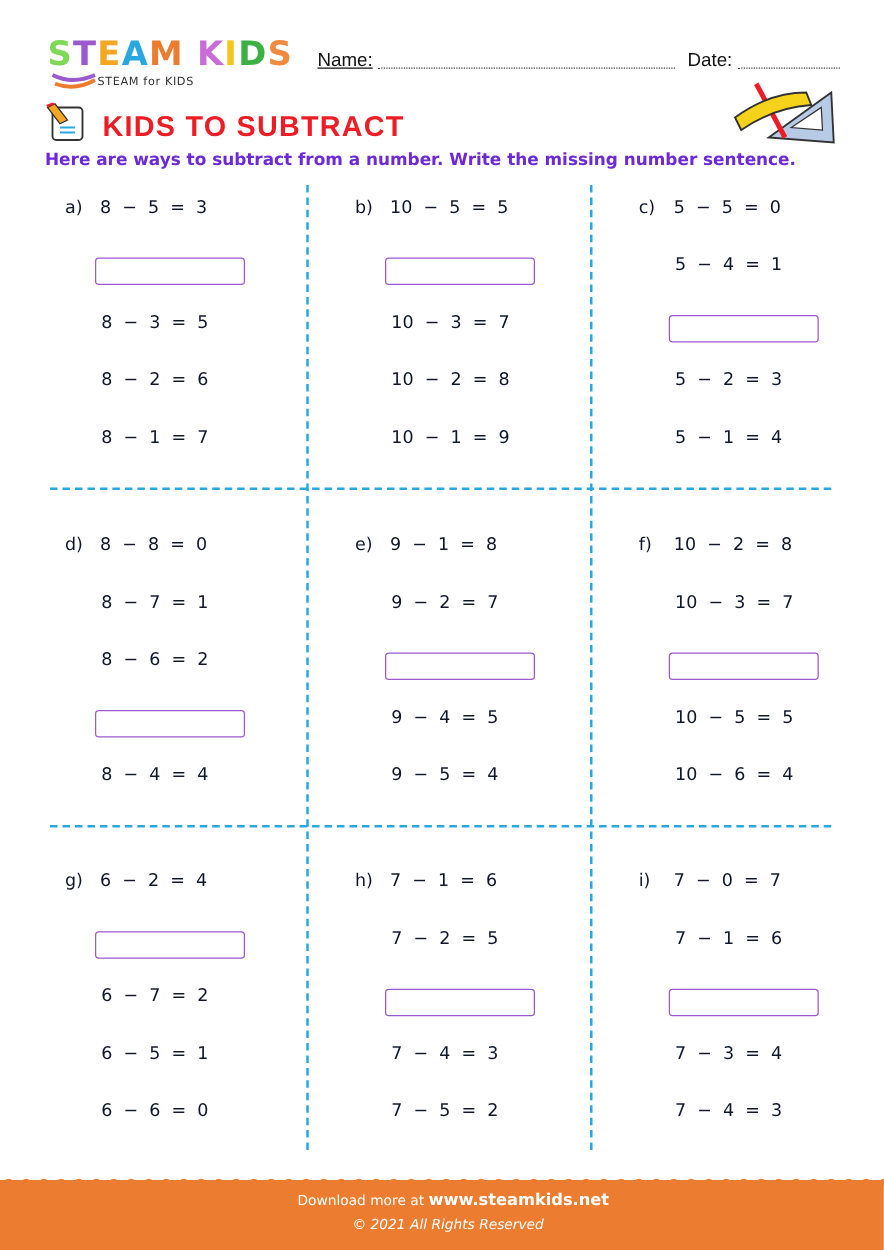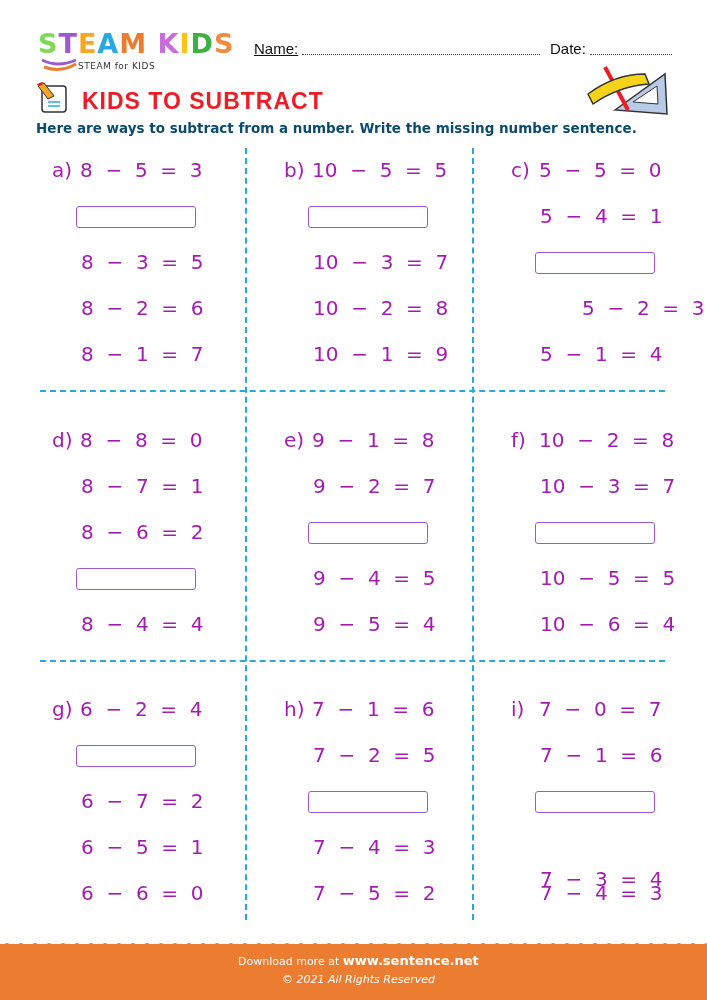--- a/index.html
+++ b/index.html
@@ -6,24 +6,24 @@
   body { width:707px; height:1000px; position:relative; background:#ffffff; overflow:hidden; font-family:"DejaVu Sans", sans-serif; }
   .abs { position:absolute; }
   .logo { left:38px; top:30px; }
   .logo-text { font-family:"DejaVu Sans", sans-serif; font-weight:bold; font-size:27px; letter-spacing:1px; line-height:28px; }
   .logo-text span { display:inline-block; }
   .logo-sub { position:absolute; left:40px; top:31px; font-size:9px; font-weight:normal; color:#333; letter-spacing:0.5px; white-space:nowrap; }
   .logo-swoosh { position:absolute; left:2px; top:28px; }
   .field-label { font-family:"Liberation Sans", sans-serif; font-size:15px; color:#111; }
   .dots { border-bottom:1px dotted #444; height:14px; }
   .title { left:82px; top:88px; font-family:"Liberation Sans", sans-serif; font-weight:bold; font-size:23px; color:#ee1c25; letter-spacing:1px; }
-  .instr { left:36px; top:120px; font-weight:bold; font-size:13.5px; color:#0c4a6e; white-space:nowrap; }
+  .instr { left:36px; top:120px; font-weight:bold; font-size:13.5px; color:#6d28d9; white-space:nowrap; }
   .vline { width:0; border-left:2px dashed #29a8e0; }
   .hline { height:0; border-top:2px dashed #29a8e0; }
-  .eq { font-family:"DejaVu Sans", sans-serif; font-size:20px; color:#a21caf; white-space:pre; }
+  .eq { font-family:"DejaVu Sans", sans-serif; font-size:14px; color:#0f172a; white-space:pre; }
   .eq .lbl { display:inline-block; width:28px; }
   .box { width:118px; height:20px; border:1.5px solid #9b59d0; border-radius:3px; background:#fff; }
   .footer { left:0; top:944px; width:707px; height:56px; background:#ec7d30; }
   .scallop { left:0; top:935px; width:707px; height:14px; }
   .foot1 { left:238px; top:953px; font-size:11px; color:#fff; white-space:nowrap; }
   .foot1 b { font-size:13px; }
   .foot2 { left:282px; top:973px; font-size:11px; color:#fff; font-style:italic; white-space:nowrap; }
 </style>
 </head>
 <body>
@@ -72,21 +72,21 @@
     <div class="abs eq" style="top: 296px; left: 81px;">8  −  2  =  6</div>
     <div class="abs eq" style="top: 342px; left: 81px;">8  −  1  =  7</div>
     <div class="abs eq" style="top: 158px; left: 284px;"><span class="lbl">b)</span><span>10  −  5  =  5</span></div>
     <div class="abs box" style="left: 308px; top: 206px;"></div>
     <div class="abs eq" style="top: 250px; left: 313px;">10  −  3  =  7</div>
     <div class="abs eq" style="top: 296px; left: 313px;">10  −  2  =  8</div>
     <div class="abs eq" style="top: 342px; left: 313px;">10  −  1  =  9</div>
     <div class="abs eq" style="top: 158px; left: 511px;"><span class="lbl">c)</span><span>5  −  5  =  0</span></div>
     <div class="abs eq" style="top: 204px; left: 540px;">5  −  4  =  1</div>
     <div class="abs box" style="left: 535px; top: 252px;"></div>
-    <div class="abs eq" style="top: 296px; left: 540px; margin-left: 42px;">5  −  2  =  3</div>
+    <div class="abs eq" style="top: 296px; left: 540px;">5  −  2  =  3</div>
     <div class="abs eq" style="top: 342px; left: 540px;">5  −  1  =  4</div>
     <div class="abs eq" style="top: 428px; left: 52px;"><span class="lbl">d)</span><span>8  −  8  =  0</span></div>
     <div class="abs eq" style="top: 474px; left: 81px;">8  −  7  =  1</div>
     <div class="abs eq" style="top: 520px; left: 81px;">8  −  6  =  2</div>
     <div class="abs box" style="left: 76px; top: 568px;"></div>
     <div class="abs eq" style="top: 612px; left: 81px;">8  −  4  =  4</div>
     <div class="abs eq" style="top: 428px; left: 284px;"><span class="lbl">e)</span><span>9  −  1  =  8</span></div>
     <div class="abs eq" style="top: 474px; left: 313px;">9  −  2  =  7</div>
     <div class="abs box" style="left: 308px; top: 522px;"></div>
     <div class="abs eq" style="top: 566px; left: 313px;">9  −  4  =  5</div>
@@ -102,24 +102,24 @@
     <div class="abs eq" style="top: 835px; left: 81px;">6  −  5  =  1</div>
     <div class="abs eq" style="top: 881px; left: 81px;">6  −  6  =  0</div>
     <div class="abs eq" style="top: 697px; left: 284px;"><span class="lbl">h)</span><span>7  −  1  =  6</span></div>
     <div class="abs eq" style="top: 743px; left: 313px;">7  −  2  =  5</div>
     <div class="abs box" style="left: 308px; top: 791px;"></div>
     <div class="abs eq" style="top: 835px; left: 313px;">7  −  4  =  3</div>
     <div class="abs eq" style="top: 881px; left: 313px;">7  −  5  =  2</div>
     <div class="abs eq" style="top: 697px; left: 511px;"><span class="lbl">i)</span><span>7  −  0  =  7</span></div>
     <div class="abs eq" style="top: 743px; left: 540px;">7  −  1  =  6</div>
     <div class="abs box" style="left: 535px; top: 791px;"></div>
-    <div class="abs eq" style="top: 867px; left: 540px;">7  −  3  =  4</div>
+    <div class="abs eq" style="top: 835px; left: 540px;">7  −  3  =  4</div>
     <div class="abs eq" style="top: 881px; left: 540px;">7  −  4  =  3</div>
   </div>
 
 <svg class="abs scallop" width="707" height="14" id="scallop">
     <path d="M0 14 Q7 2 14 14 Q21 2 28 14 Q35 2 42 14 Q49 2 56 14 Q63 2 70 14 Q77 2 84 14 Q91 2 98 14 Q105 2 112 14 Q119 2 126 14 Q133 2 140 14 Q147 2 154 14 Q161 2 168 14 Q175 2 182 14 Q189 2 196 14 Q203 2 210 14 Q217 2 224 14 Q231 2 238 14 Q245 2 252 14 Q259 2 266 14 Q273 2 280 14 Q287 2 294 14 Q301 2 308 14 Q315 2 322 14 Q329 2 336 14 Q343 2 350 14 Q357 2 364 14 Q371 2 378 14 Q385 2 392 14 Q399 2 406 14 Q413 2 420 14 Q427 2 434 14 Q441 2 448 14 Q455 2 462 14 Q469 2 476 14 Q483 2 490 14 Q497 2 504 14 Q511 2 518 14 Q525 2 532 14 Q539 2 546 14 Q553 2 560 14 Q567 2 574 14 Q581 2 588 14 Q595 2 602 14 Q609 2 616 14 Q623 2 630 14 Q637 2 644 14 Q651 2 658 14 Q665 2 672 14 Q679 2 686 14 Q693 2 700 14 Q707 2 714 14 Z" fill="#ec7d30"></path>
   </svg>
 <div class="abs footer"></div>
 <div class="abs foot1">
-  <span>Download more at </span><b>www.sentence.net</b>
+  <span>Download more at </span><b>www.steamkids.net</b>
 </div>
 <div class="abs foot2">©  2021 All Rights Reserved</div>
 
 </body></html>

